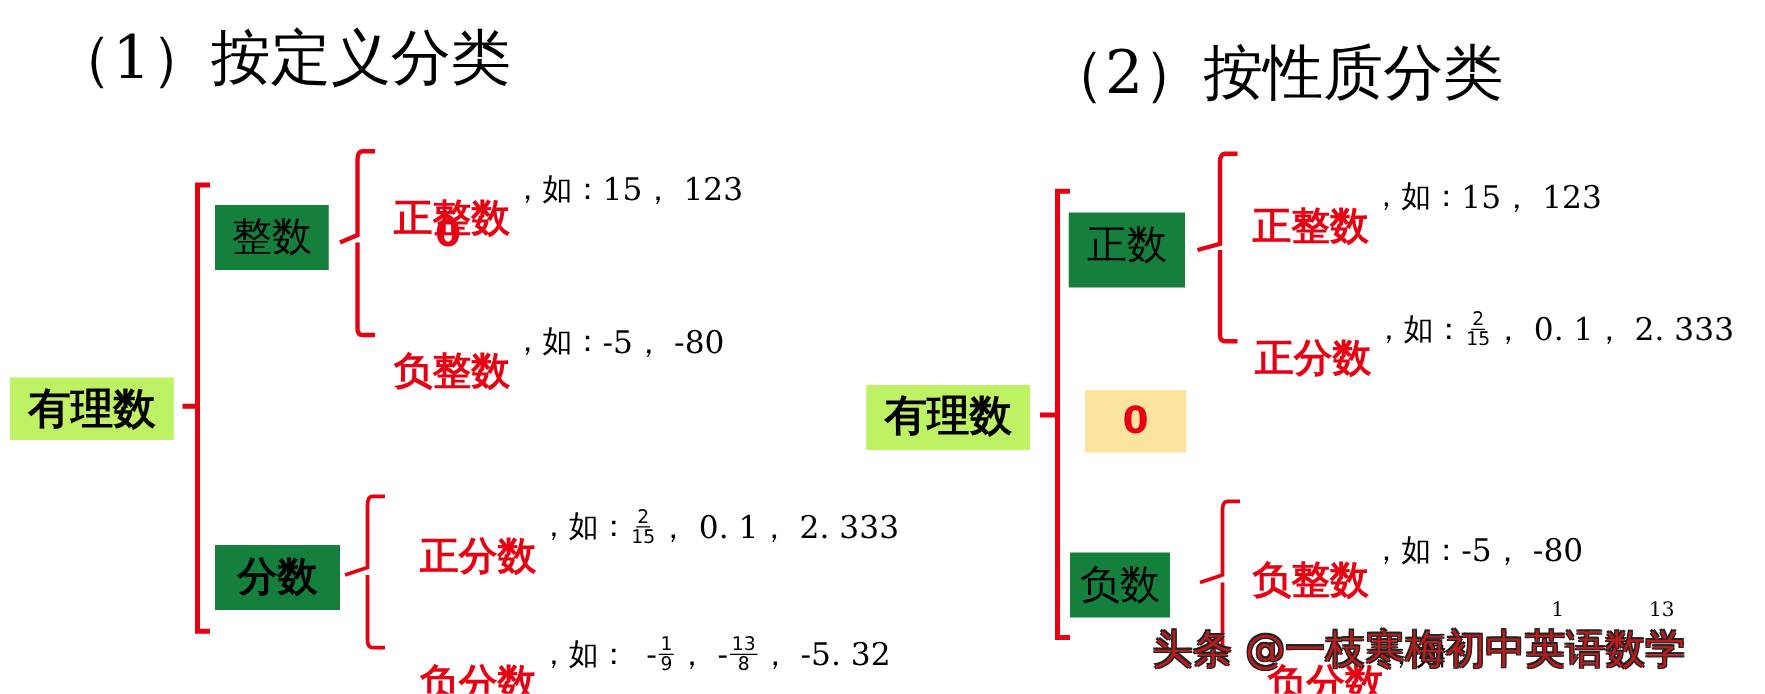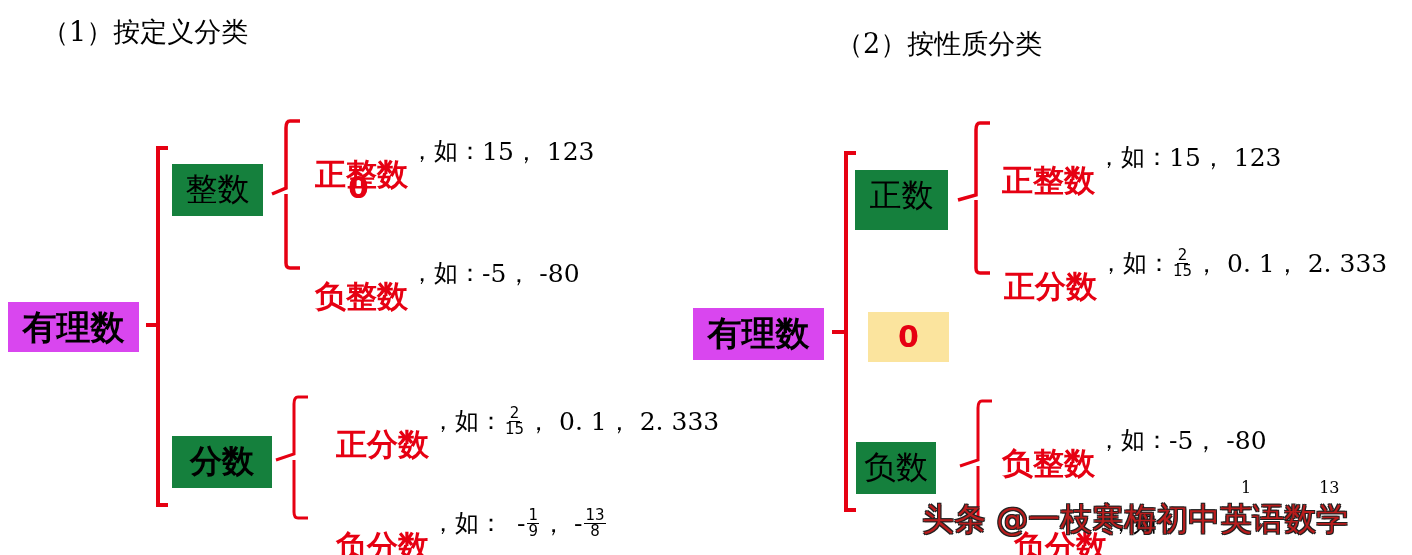--- a/index.html
+++ b/index.html
@@ -1,20 +1,20 @@
 <!DOCTYPE html>
 <html><head>
 <meta charset="utf-8">
 <style>
   html, body { margin:0; padding:0; background:#ffffff; }
   body { width:1412px; height:555px; position:relative; overflow:hidden;
          font-family:"DejaVu Sans", "Liberation Sans", sans-serif; color:#000; }
   .abs { position:absolute; }
-  .title { font-family:"DejaVu Serif", "Liberation Serif", serif; font-size:27px; white-space:nowrap; }
-  .root { background:#d946ef; font-size:34px; font-weight:bold; text-align:center; line-height:50px; }
+  .title { font-family:"DejaVu Serif", "Liberation Serif", serif; font-size:48px; white-space:nowrap; }
+  .root { background:#bef264; font-size:34px; font-weight:bold; text-align:center; line-height:50px; }
   .node { background:#15803d; font-size:32px; text-align:center; line-height:50px; }
   .zero { color:#e60012; font-size:30px; font-weight:bold; }
   .leaf { white-space:nowrap; font-size:26px; display:flex; align-items:center; }
   .leaf .kind { color:#e60012; font-weight:bold; font-size:31px;margin-top:48px; }
   .leaf .rest { font-size:24px; margin-left:2px; }
   .leaf .num { font-family:"DejaVu Serif", "Liberation Serif", serif; font-size:25px; }
   .frac { display:inline-flex; flex-direction:column; align-items:center; font-size:15px; line-height:15px; vertical-align:middle; margin:0 2px; }
   .frac .n { border-bottom:1.5px solid #000; padding:0 1px; }
   .brace { position:absolute; }
   .watermark { color:#b91c1c; font-size:32px; white-space:nowrap;
@@ -70,20 +70,21 @@
   <span class="num" style="margin-left:14px;">-</span>
   <span class="frac">
       <span class="n">1</span>
       <span>9</span>
     </span>
   <span class="num">，  -</span>
   <span class="frac">
       <span class="n">13</span>
       <span>8</span>
     </span>
+  <span class="num">， -5. 32</span>
 </div>
 
 <div class="abs title" style="left:836px; top:26px;">（2）按性质分类</div>
 
 <div class="abs root" style="left:693px; top:308px; width:131px; height:52px;">有理数</div>
 
 <svg class="brace" style="left:826px; top:150px;" width="32" height="365">
   <path d="M30 3 L20 3 L20 182 L6 182 M20 182 L20 360 L30 360" stroke="#e60012" stroke-width="4" fill="none"></path>
 </svg>
 

